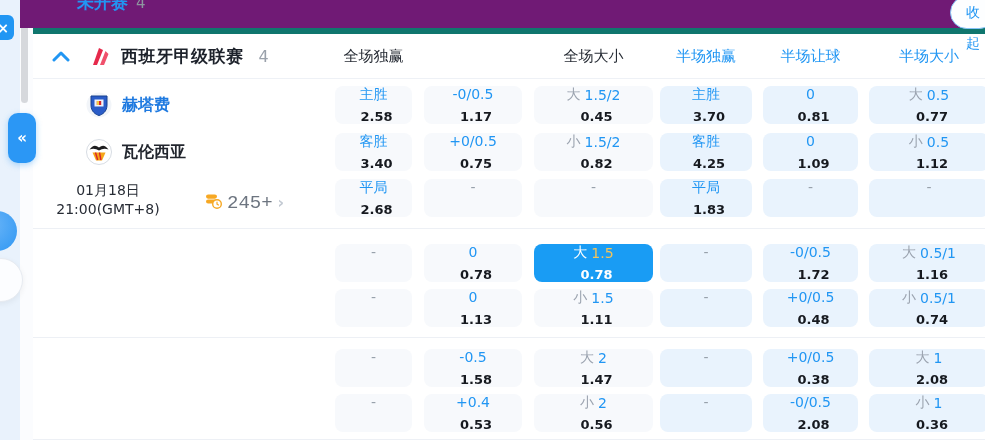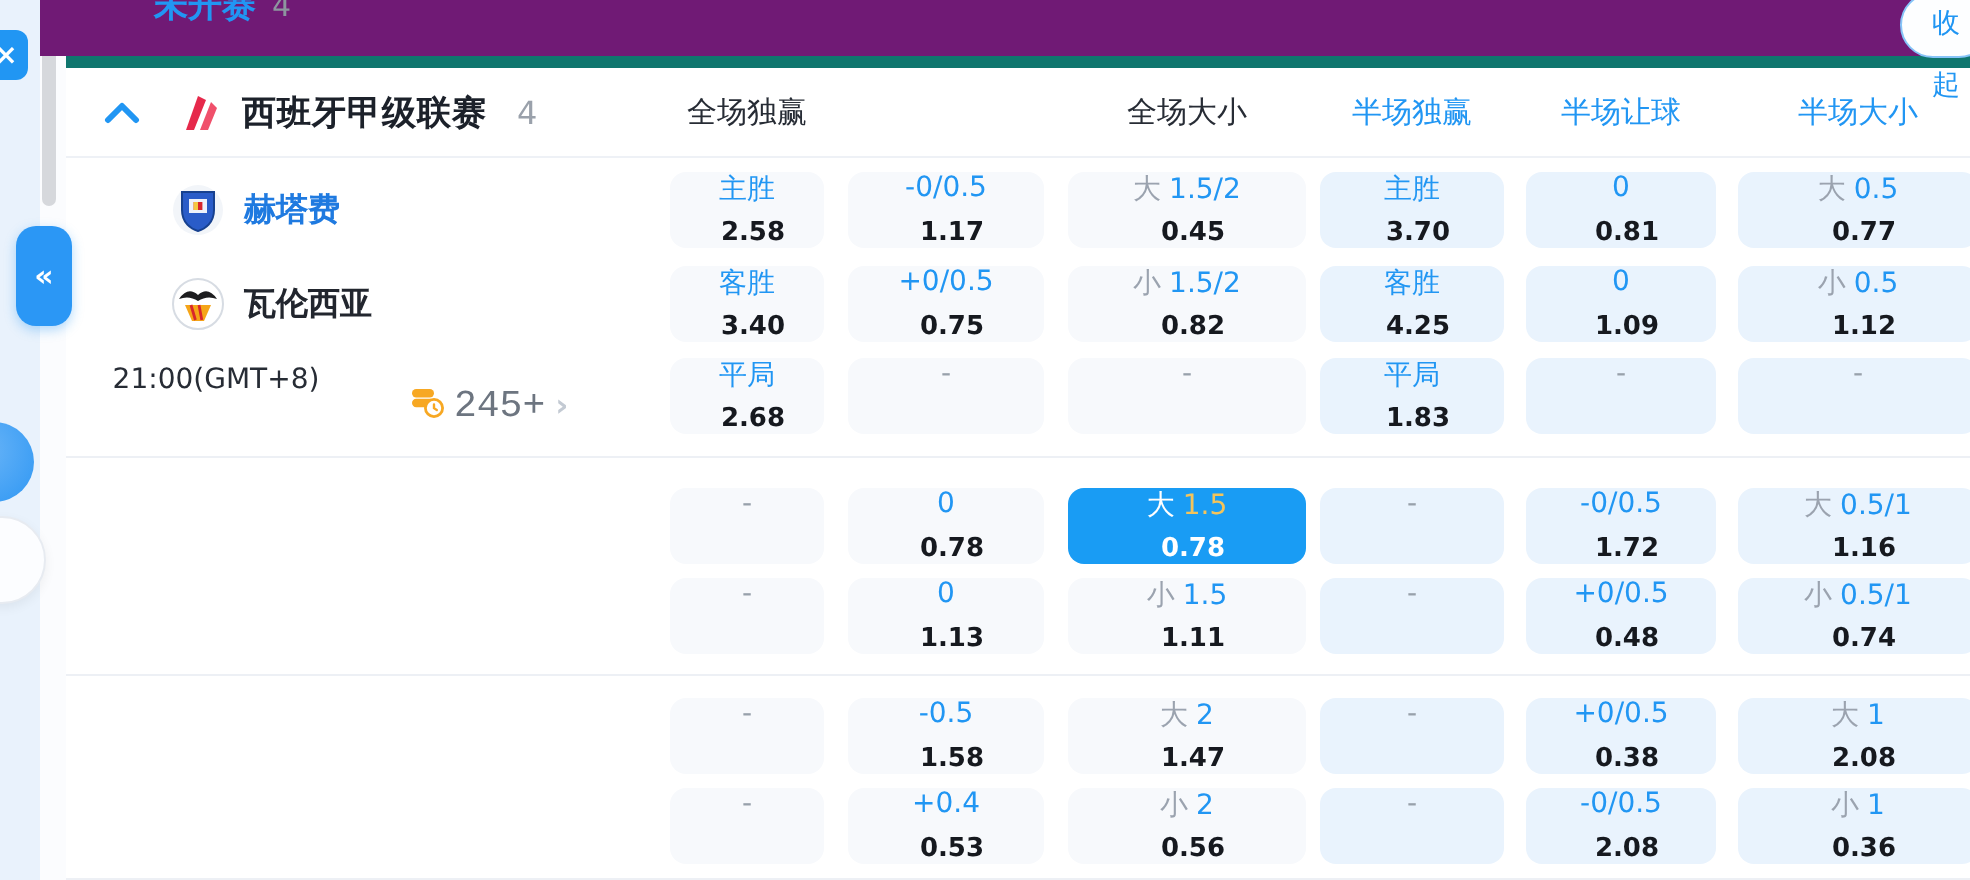--- a/index.html
+++ b/index.html
@@ -121,20 +121,21 @@
         <circle cx="13" cy="13" r="12.5" fill="#ffffff" stroke="#d7dce3" stroke-width="1"></circle>
         <path d="M3.5 10.5 Q8 4 13 8.5 Q18 4 22.5 10.5 Q17.5 8.5 13 11.5 Q8.5 8.5 3.5 10.5 Z" fill="#1d1d1f"></path>
         <path d="M6.5 13.5 h13 l-3.5 8 h-6 Z" fill="#f5a518"></path>
         <path d="M9.5 13.5 l2.2 7.5 M13.5 13.5 l1.4 7.5" stroke="#d8262c" stroke-width="1.4" fill="none"></path>
       </svg>
     </span>
     <span class="tname away">瓦伦西亚</span>
   </div>
 
   <div class="date-block">
+    <div>01月18日</div>
     <div>21:00(GMT+8)</div>
   </div>
 
   <div class="markets-link">
     <span>
       <svg width="17" height="16" viewBox="0 0 17 16">
         <rect x="1" y="1.5" width="11" height="4.2" rx="2.1" fill="#f7a823"></rect>
         <rect x="1" y="6.4" width="11" height="4.2" rx="2.1" fill="#f7a823"></rect>
         <circle cx="12" cy="11" r="4.3" fill="#ffffff" stroke="#f7a823" stroke-width="1.4"></circle>
         <path d="M12 9.2 v1.9 l1.4 .9" stroke="#f7a823" stroke-width="1.2" fill="none" stroke-linecap="round"></path>

